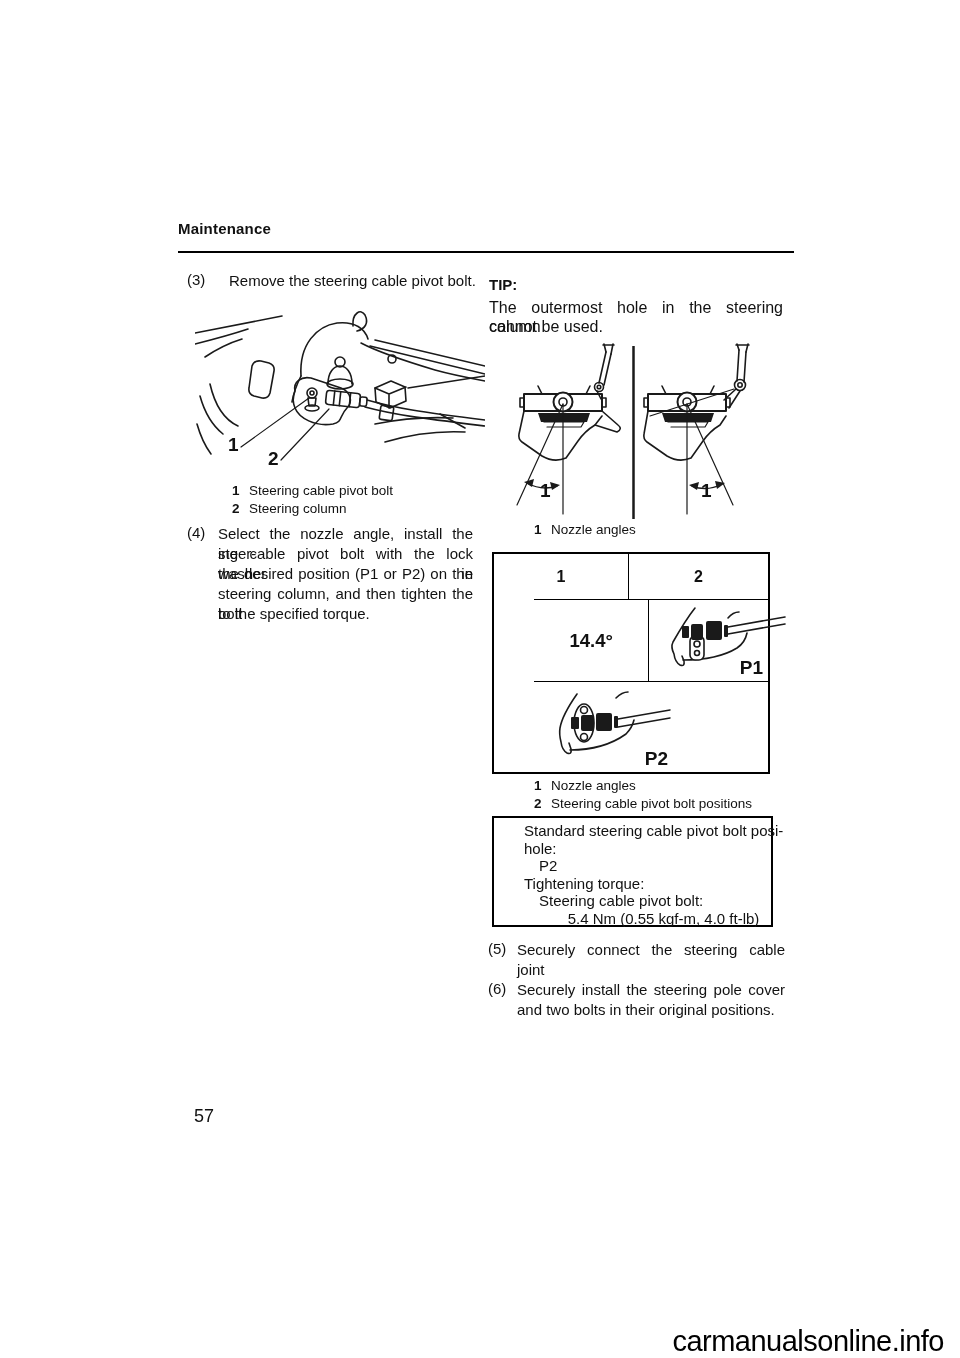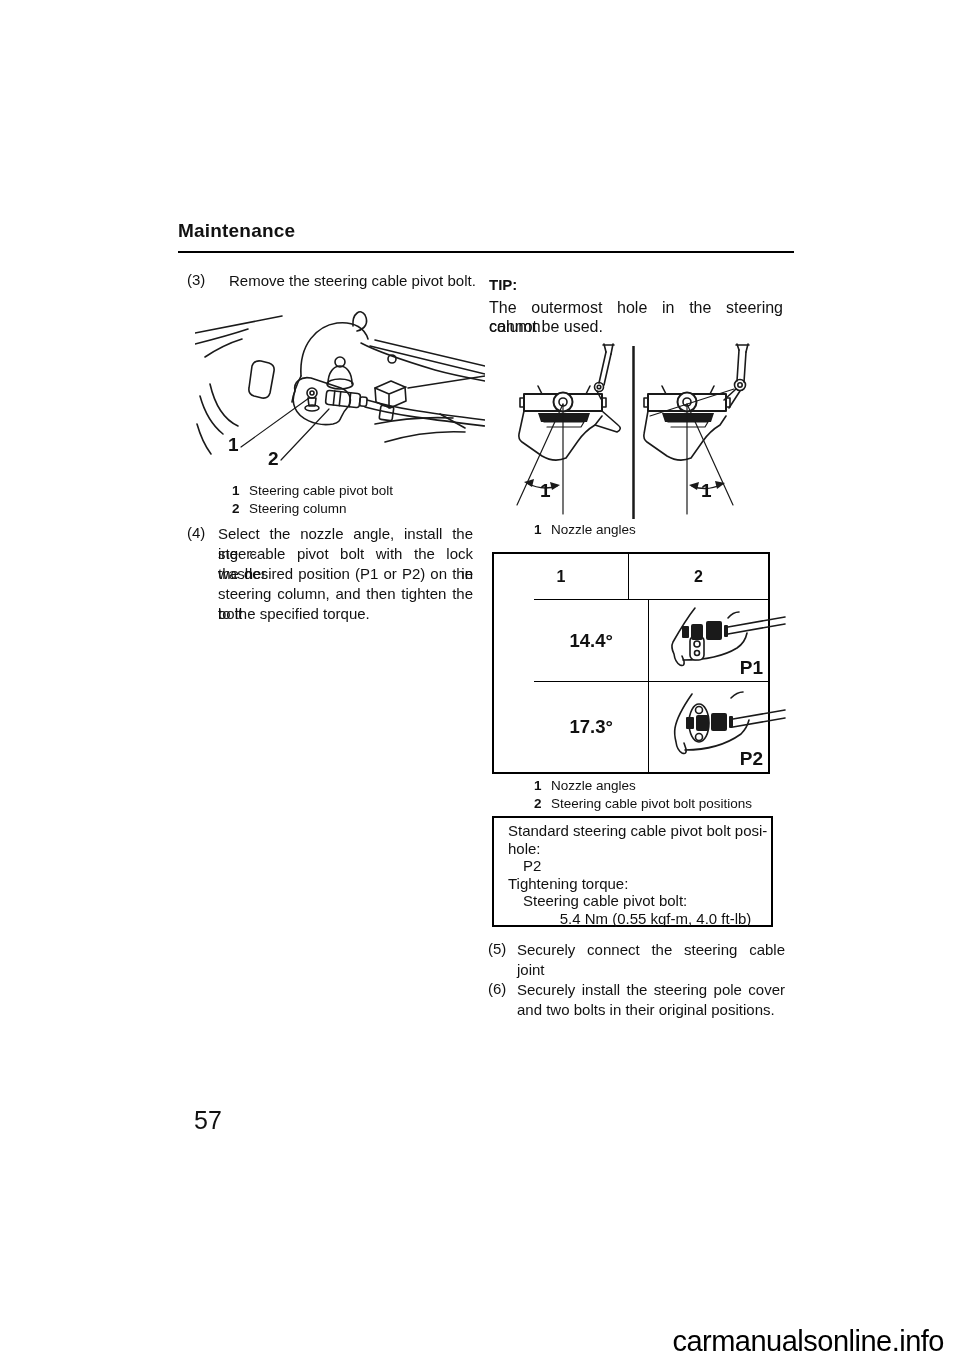--- a/index.html
+++ b/index.html
@@ -7,21 +7,21 @@
     width:960px; height:1358px;
     background:#ffffff;
     position:relative;
     font-family:"Liberation Sans","DejaVu Sans",sans-serif;
     color:#111;
     overflow:hidden;
   }
   .abs { position:absolute; }
 
   
-  .title { font-size:19px; font-weight:bold; letter-spacing:0.2px; }
+  .title { font-size:15px; font-weight:bold; letter-spacing:0.2px; }
   .title-rule { background:#000; }
 
   
   .step { font-size:15px; }
   .snum { position:absolute; left:0; top:0; }
   .sbody { }
   .ln { height:20px; line-height:20px; white-space:nowrap; }
   .jl { white-space:normal; text-align:justify; text-align-last:justify; }
 
   
@@ -49,21 +49,21 @@
   .angle { font-size:18.5px; font-weight:bold; }
   .poslabel { position:absolute; right:5px; bottom:2px; font-size:19px; font-weight:bold; }
 
   
   .specbox { border:2px solid #000; box-sizing:border-box; padding-top:4px; }
   .sline { font-size:15px; line-height:17.6px; white-space:nowrap; }
   .i0 { padding-left:14px; }
   .i1 { padding-left:29px; }
   .i2 { padding-left:46px;text-align:center; }
 
-  .pagenum { font-size:25px; }
+  .pagenum { font-size:18px; }
   .watermark { font-size:29px; color:#000000; letter-spacing:-0.5px;text-align:right; }
 
   svg { display:block; }
   .art { stroke:#1a1a1a; fill:none; stroke-width:1.6; stroke-linecap:round; stroke-linejoin:round; }
   .thin { stroke-width:1.2; }
   .dark { fill:#1a1a1a; stroke:none; }
 </style>
 </head>
 <body>
 
@@ -246,21 +246,20 @@
             <rect x="57" y="21" width="16" height="19" rx="2"></rect>
             <rect x="75" y="25" width="4" height="12" rx="1"></rect>
           </g>
           <path d="M79,27 L136,17 M79,34 L136,24"></path>
         </g>
       </svg>
       <span class="poslabel">P1</span>
     </div>
   </div>
   <div class="trow r3">
-    <div class="tc c1 angle">17.3°</div>
     <div class="tc c2">
       <svg width="139" height="88" viewBox="0 0 139 88" style="position:absolute;left:0;top:0;">
         <g class="art">
           <path d="M43,12 C36,22 28,34 26,46 C25,52 26,56 27,60 Q28,68 33,71 Q38,73 37,67 L35,61"></path>
           <path d="M36,68 C58,68 78,62 92,52 C97,47 99,42 100,38"></path>
           <path d="M82,16 Q88,10 94,10"></path>
           <ellipse cx="50" cy="41" rx="10" ry="19" fill="#fff"></ellipse>
           <circle cx="50" cy="28" r="3.5"></circle>
           <circle cx="50" cy="55" r="3.5"></circle>
           <g class="dark">
@@ -277,21 +276,21 @@
   </div>
 </div>
 
 <div class="abs cap" style="left:502px; top:777px;">
   <span class="cap-num">1</span><span>Nozzle angles</span>
 </div>
 <div class="abs cap" style="left:502px; top:795px;">
   <span class="cap-num">2</span><span>Steering cable pivot bolt positions</span>
 </div>
 
-<div class="abs specbox" style="left:492px; top:816px; width:281px; height:111px;">
+<div class="abs specbox" style="left:492px; top:816px; width:281px; height:111px;padding-left:16px;">
   <div class="sline i0">Standard steering cable pivot bolt posi-</div>
   <div class="sline i0">hole:</div>
   <div class="sline i1">P2</div>
   <div class="sline i0">Tightening torque:</div>
   <div class="sline i1">Steering cable pivot bolt:</div>
   <div class="sline i2">5.4 Nm (0.55 kgf-m, 4.0 ft-lb)</div>
 </div>
 
 <div class="abs step" style="left:488px; top:940px; width:297px;">
   <span class="snum">(5)</span>

